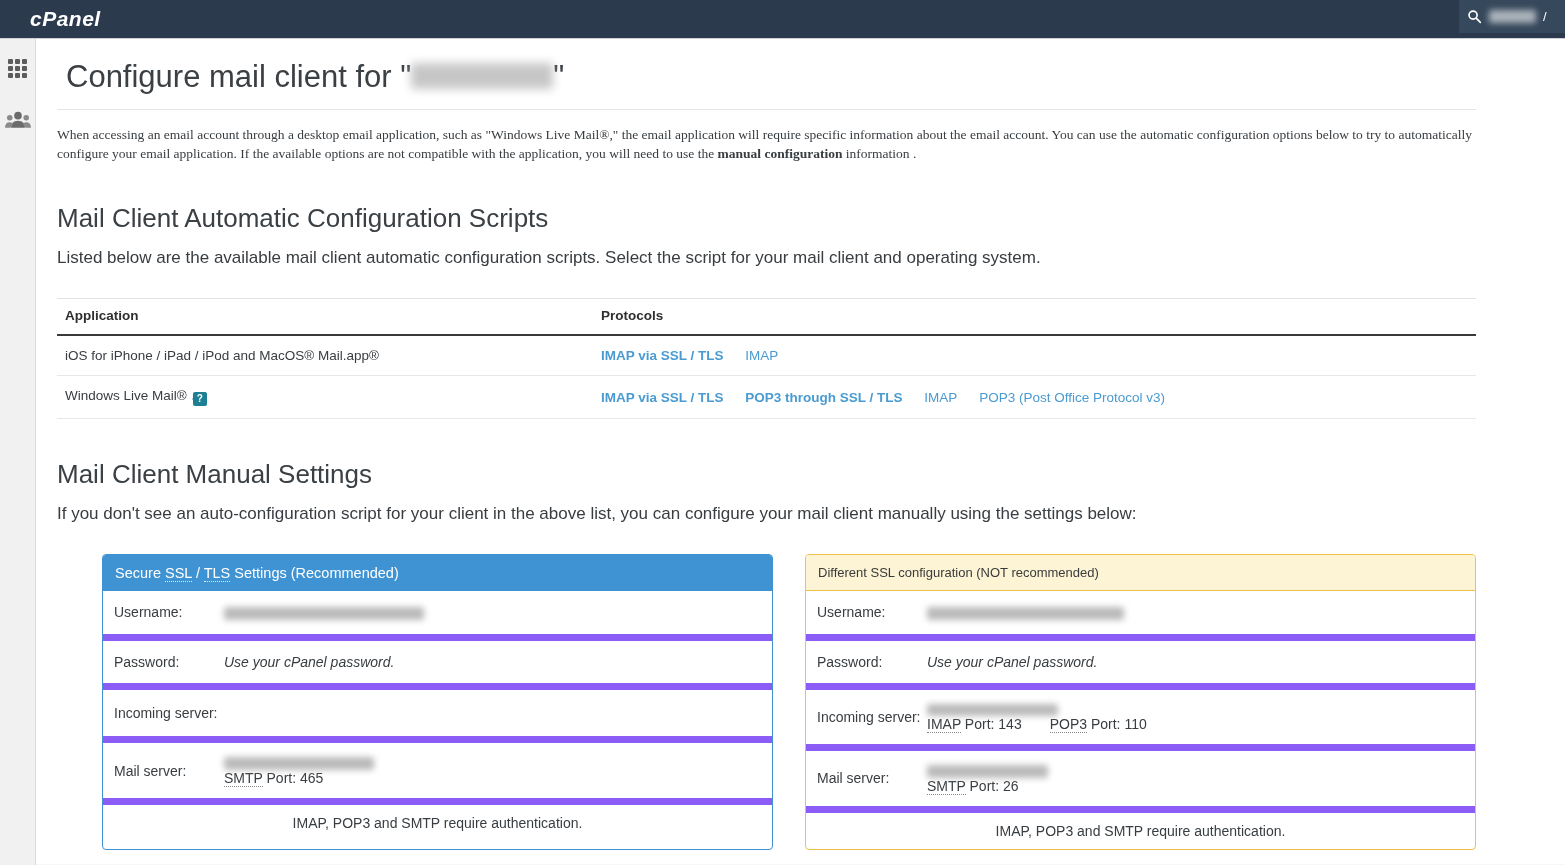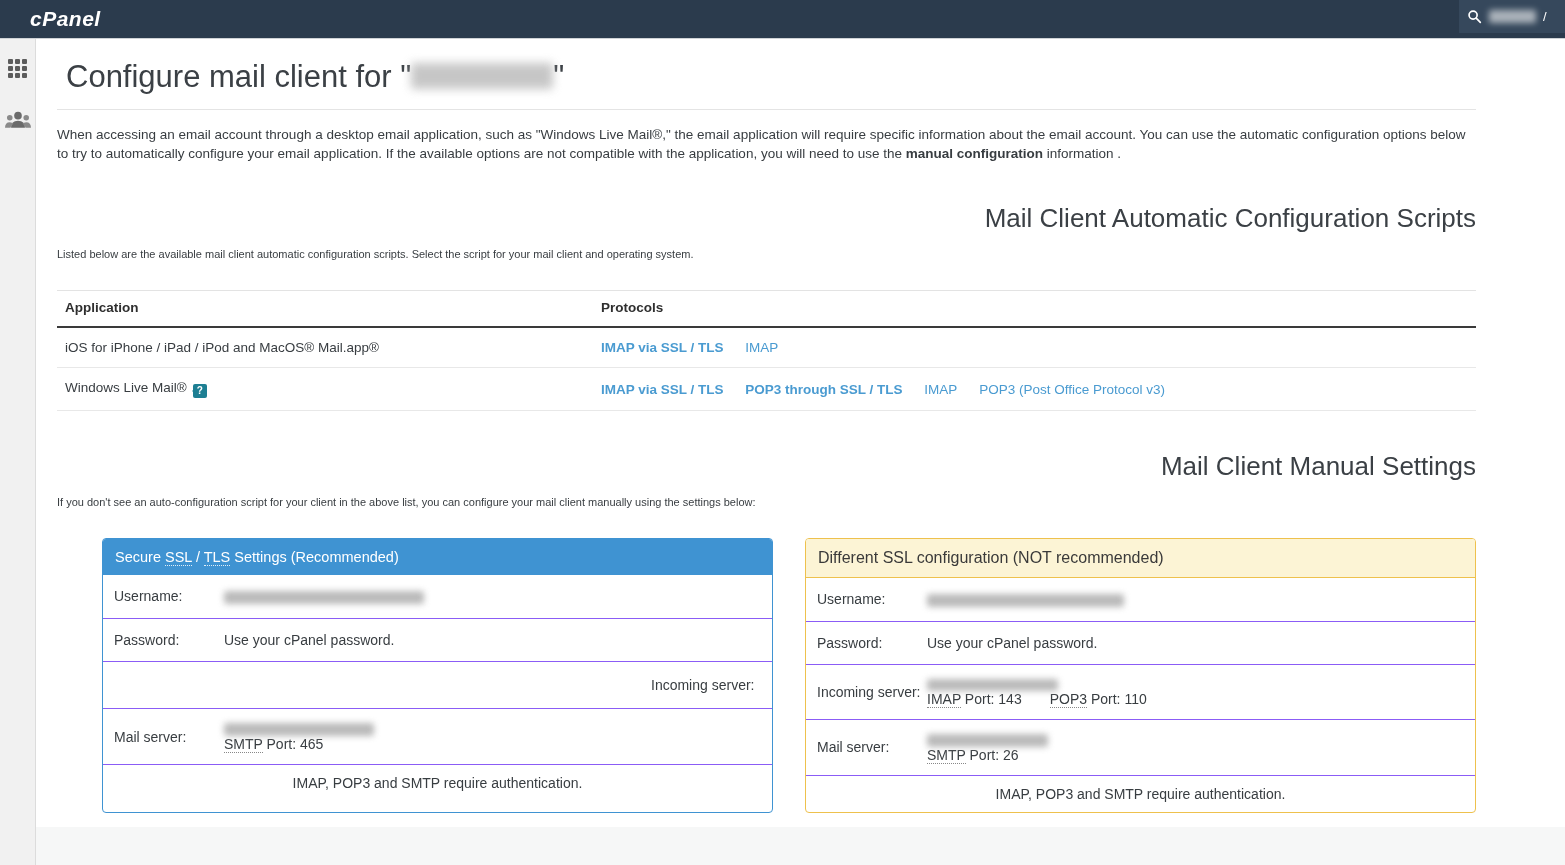--- a/index.html
+++ b/index.html
@@ -32,25 +32,25 @@
     flex:0 0 36px;
   }
   .grid-icon { width:19px; height:19px; display:grid; grid-template-columns:repeat(3,5px); grid-template-rows:repeat(3,5px); gap:2px; cursor:pointer; }
   .grid-icon i { background:#5c5c5c; border-radius:1px; }
   .users-icon { cursor:pointer; }
   .main-col { flex:1; }
   .content { background:#ffffff; padding:0 89px 14px 21px; min-height:788px; }
   
   .page-title { font-size:31px; font-weight:400; color:#3b4045; margin:0; padding:20px 0 14px 9px; }
   .title-rule { border:none; border-top:1px solid #e4e4e4; margin:0; }
-  .intro { font-size:13.5px; color:#383d41; line-height:1.38; margin:16px 0 0; }
+  .intro { font-size:13.5px; color:#383d41; line-height:1.38; margin:16px 0 0;font-family:Liberation Serif, serif; }
   .bold { font-weight:bold; }
   
-  h2.section { font-size:26px; font-weight:400; color:#3b4045; margin:40px 0 0;text-align:right; }
-  p.sub { font-size:11px; margin:14px 0 0; }
+  h2.section { font-size:26px; font-weight:400; color:#3b4045; margin:40px 0 0; }
+  p.sub { font-size:17px; margin:14px 0 0; }
   
   table.proto-table { width:100%; border-collapse:collapse; margin-top:30px; }
   .proto-table th {
     text-align:left; font-size:13.5px; color:#2f2f2f; padding:9px 8px 11px 8px;
     border-top:1px solid #e3e3e3; border-bottom:2px solid #3a3a3a;
   }
   .proto-table td { font-size:13.5px; padding:12px 8px; border-bottom:1px solid #e8e8e8;margin-top:44px; }
   th.app-col { width:536px; }
   a.proto { color:#4a9bd1; text-decoration:none; margin-right:18px; cursor:pointer; }
   a.proto.b { font-weight:bold; }
@@ -66,28 +66,28 @@
   
   .cards { display:flex; gap:32px; margin-top:30px;margin-left:45px; }
   .card { flex:1; border-radius:4px; font-size:14px; background:#fff; }
   .card.blue { border:1px solid #3f93d2; }
   .card.blue .card-head {
     background:#3f93d2; color:#fff; padding:10px 12px; font-size:14.5px;
     border-radius:3px 3px 0 0;
   }
   .card.yellow { border:1px solid #eec14d; }
   .card.yellow .card-head {
-    background:#fcf4d5; color:#3a3a3a; padding:10px 12px; font-size:16px;
+    background:#fcf4d5; color:#3a3a3a; padding:10px 12px; font-size:13px;
     border-bottom:1px solid #eec14d; border-radius:3px 3px 0 0;
   }
-  .crow { display:flex; align-items:center; padding:10px 11px; border-bottom:1px solid #8b5cf6;justify-content:flex-end; }
+  .crow { display:flex; align-items:center; padding:10px 11px; border-bottom:7px solid #8b5cf6; }
   .crow.server { padding:12px 11px; }
   .crow .lbl { flex:0 0 110px; line-height:1.6; }
   .crow .val { flex:1; }
-  .italic { }
+  .italic { font-style:italic; }
   .card-foot { padding:10px 11px;text-align:center; }
   .abbr { border-bottom:1px dotted #888; }
   .card-head .abbr { border-bottom:1px dotted rgba(255,255,255,.85); }
   .ports { margin-top:6px; }
   .port-group { margin-right:28px; }
   
   .redact {
     display:inline-block; background:#a9a9a9; filter:blur(3px);
     border-radius:2px; opacity:.8; vertical-align:middle;
   }

